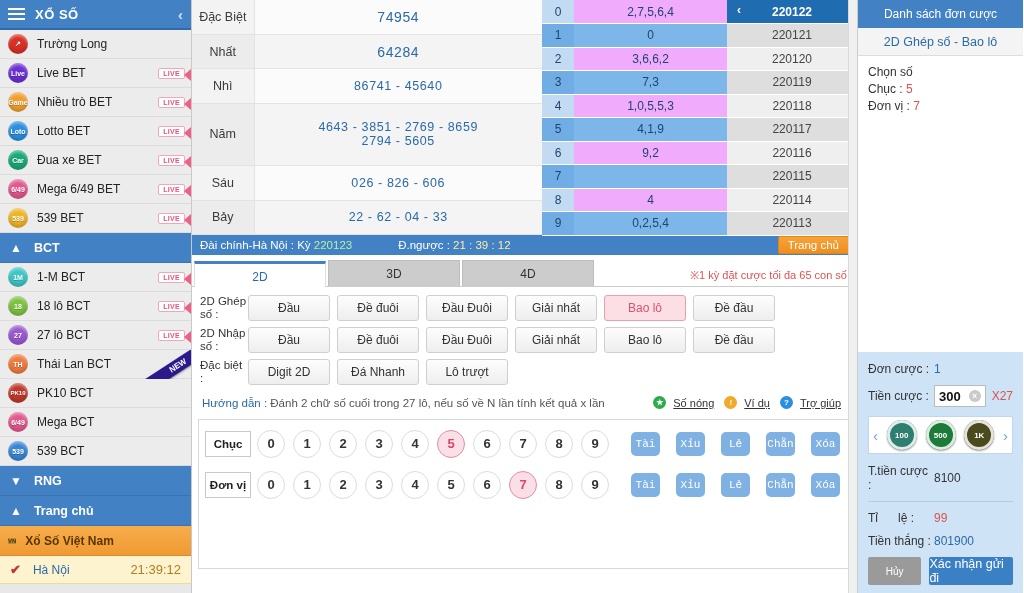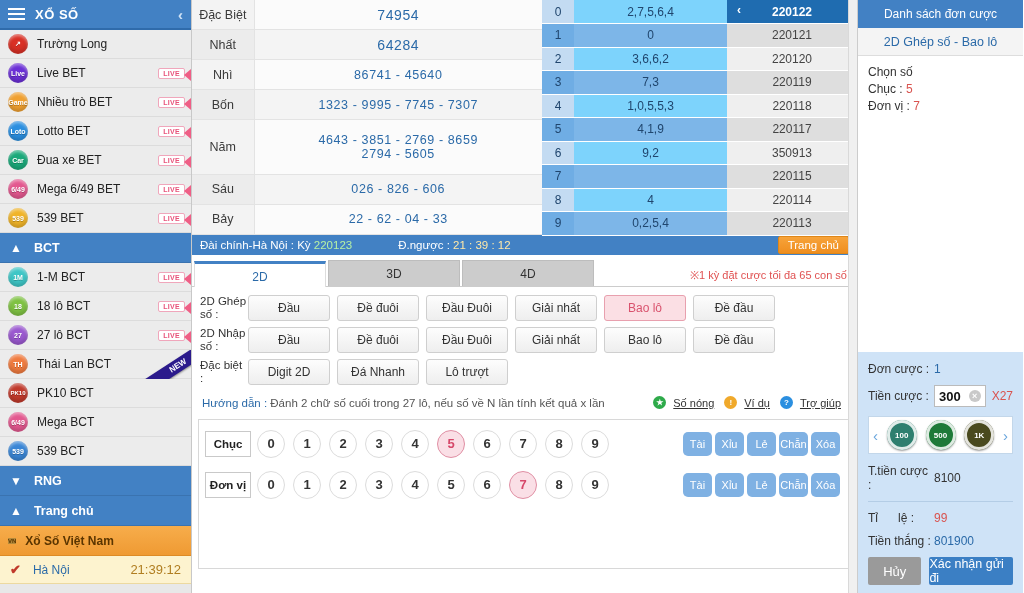--- a/index.html
+++ b/index.html
@@ -115,21 +115,21 @@
     background: #f3f3f3; border-right: 1px solid #e3e3e3;
   }
   .res-table td.v { text-align: center; color: #2b6aa8; font-weight: normal; letter-spacing: .6px; background: #fbfbfb;}
   .res-table tr:nth-child(even) td.v { background: #f4f4f4; }
   .res-table tr:nth-child(even) td.k { background: #ececec; }
   .res-table td.v .big { font-size: 14px; }
 
   .digit-table { width: 185px; flex: 0 0 185px; border-collapse: collapse; }
   .digit-table td { height: 23.5px; font-size: 12px; text-align: center; color: #20466e; border-bottom: 1px solid #fff; }
   .digit-table td.d { width: 32px; }
-  .digit-table tr.a td { background: #7dd3fc; }
+  .digit-table tr.a td { background: #f0abfc; }
   .digit-table tr.b td { background: #7db6e8; }
   .digit-table tr.a td.d { background: #c3dbf2; }
   .digit-table tr.b td.d { background: #6fadE4; }
 
   .period-table { width: 130px; flex: 0 0 130px; border-collapse: collapse; }
   .period-table td { height: 23.5px; font-size: 12px; text-align: center; color: #444; border-bottom: 1px solid #fff; background: #efefef;}
   .period-table tr:nth-child(even) td { background: #dedede; }
   .period-table tr.sel td { background: #1f6cb0; color: #fff; font-weight: bold; position: relative; }
   .period-table tr.sel td .lchev { position: absolute; left: 10px; top: 3px; font-weight: bold; }
 
@@ -183,21 +183,21 @@
     margin-right: 6px;
   }
   .num {
     width: 28px; height: 28px; border-radius: 50%;
     border: 1px solid #dcdcdc; background: #fff;
     font-size: 13px; font-weight: bold; color: #333;
     display: flex; align-items: center; justify-content: center;
     margin-right: 8px;
   }
   .num.on { background: #fadfe6; border-color: #e08fa4; color: #d6486a; }
-  .ops { margin-left: auto; display: flex; gap: 3px; padding-right: 4px; }
+  .ops { margin-left: auto; display: flex; gap: 16px; padding-right: 4px; font-family: Liberation Mono, monospace; }
   .op {
     width: 29px; height: 24px; border-radius: 5px;
     background: #7fb1e3; color: #fff; font-size: 11px;
     display: flex; align-items: center; justify-content: center;
   }
 
   
   .right { width: 166px; flex: 0 0 166px; height: 593px; background: #fff; border-left: 1px solid #ccc; display: flex; flex-direction: column;}
   .r-head { height: 28px; background: #4281c4; color:#fff; font-size: 12px; display:flex; align-items:center; justify-content:center; }
   .r-sub { height: 28px; background: #f4f4f4; color: #2b6aa8; font-size: 12.5px; display:flex; align-items:center; justify-content:center; border-bottom: 1px solid #ddd;}
@@ -215,21 +215,21 @@
   }
   .clear-x { margin-left: auto; width: 12px; height: 12px; border-radius: 50%; background: #c9c9c9; color: #fff;
              font-size: 9px; display: flex; align-items: center; justify-content: center; }
   .mult { color: #d9534f; font-size: 12px; margin-left: 6px; }
   .chips { background: #fff; border: 1px solid #c3d7ea; height: 38px; display: flex; align-items: center; justify-content: space-between; padding: 0 4px; margin-bottom: 10px;}
   .chips .ar { color: #6aa6dd; font-size: 15px; }
   .chip { width: 30px; height: 30px; border-radius: 50%; display:flex; align-items:center; justify-content:center;
           color:#fff; font-size: 8px; font-weight: bold; box-shadow: inset 0 0 0 3px rgba(255,255,255,.85), 0 1px 2px rgba(0,0,0,.4);}
   .r-div { border-top: 1px solid #b4cde6; margin: 2px 0 9px 0; }
   .r-btns { display: flex; gap: 8px; margin-top: 4px; }
-  .btn-cancel { width: 56px; height: 28px; background: #9a9a9a; color: #fff; font-size: 13px; display:flex; align-items:center; justify-content:center; border-radius: 2px;}
+  .btn-cancel { width: 56px; height: 28px; background: #9a9a9a; color: #fff; font-size: 10px; display:flex; align-items:center; justify-content:center; border-radius: 2px;}
   .btn-ok { flex: 1 1 auto; height: 28px; background: #3b7fc4; color: #fff; font-size: 12.5px; display:flex; align-items:center; justify-content:center; border-radius: 2px;}
   .scroll-strip { position:absolute; right:0; top:0; width:9px; height:100%; background:#f0f0f0; border-left:1px solid #d9d9d9;}
 </style>
 </head>
 <body>
 
 <div class="app">
 
   <div class="sidebar">
     <div class="sb-header">
@@ -347,24 +347,20 @@
         </tr>
         <tr>
           <td class="k">Nhất</td>
           <td class="v" style="height:23px"><span class="big">64284</span></td>
         </tr>
         <tr>
           <td class="k">Nhì</td>
           <td class="v" style="height:23px">86741 - 45640</td>
         </tr>
         <tr>
-          <td class="k">Bốn</td>
-          <td class="v" style="height:23px">1323 - 9995 - 7745 - 7307</td>
-        </tr>
-        <tr>
           <td class="k">Năm</td>
           <td class="v" style="height:42px;white-space:pre-line">4643 - 3851 - 2769 - 8659
 2794 - 5605</td>
         </tr>
         <tr>
           <td class="k">Sáu</td>
           <td class="v" style="height:23px">026 - 826 - 606</td>
         </tr>
         <tr>
           <td class="k">Bảy</td>
@@ -432,21 +428,21 @@
         <tr>
               <td>220119</td>
             </tr>
         <tr>
               <td>220118</td>
             </tr>
         <tr>
               <td>220117</td>
             </tr>
         <tr>
-              <td>350913</td>
+              <td>220116</td>
             </tr>
         <tr>
               <td>220115</td>
             </tr>
         <tr>
               <td>220114</td>
             </tr>
         <tr>
               <td>220113</td>
             </tr>

